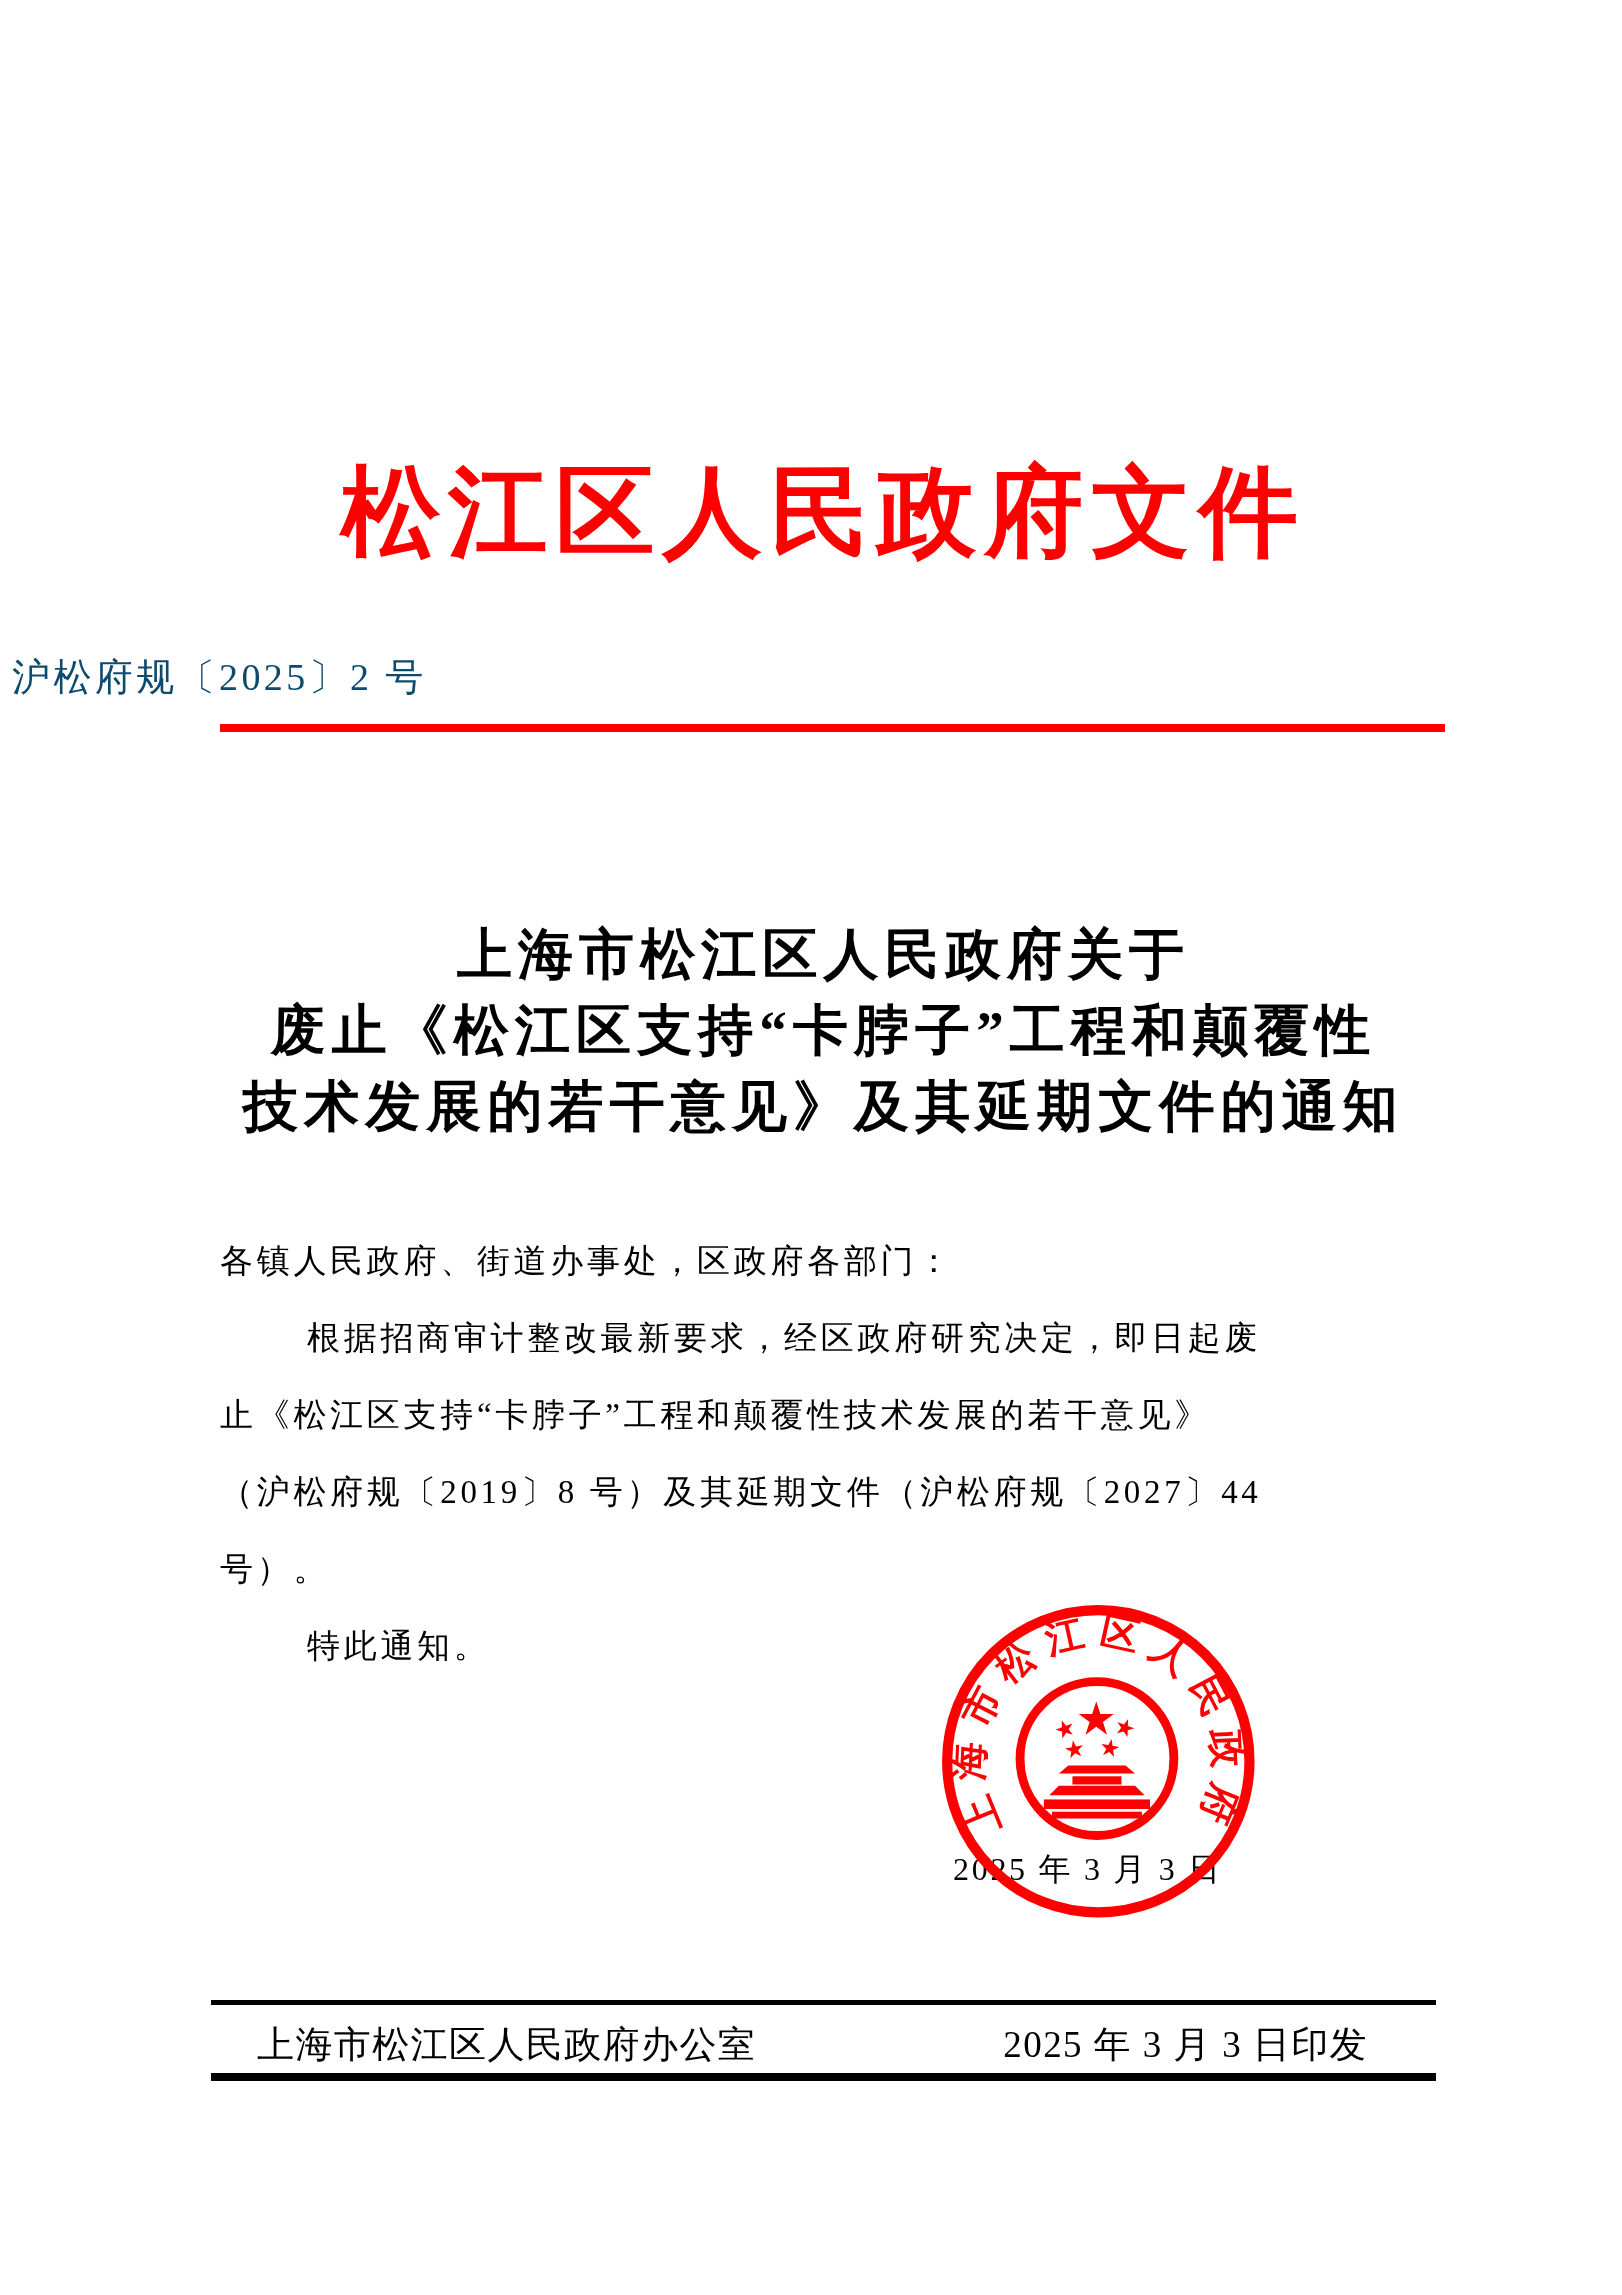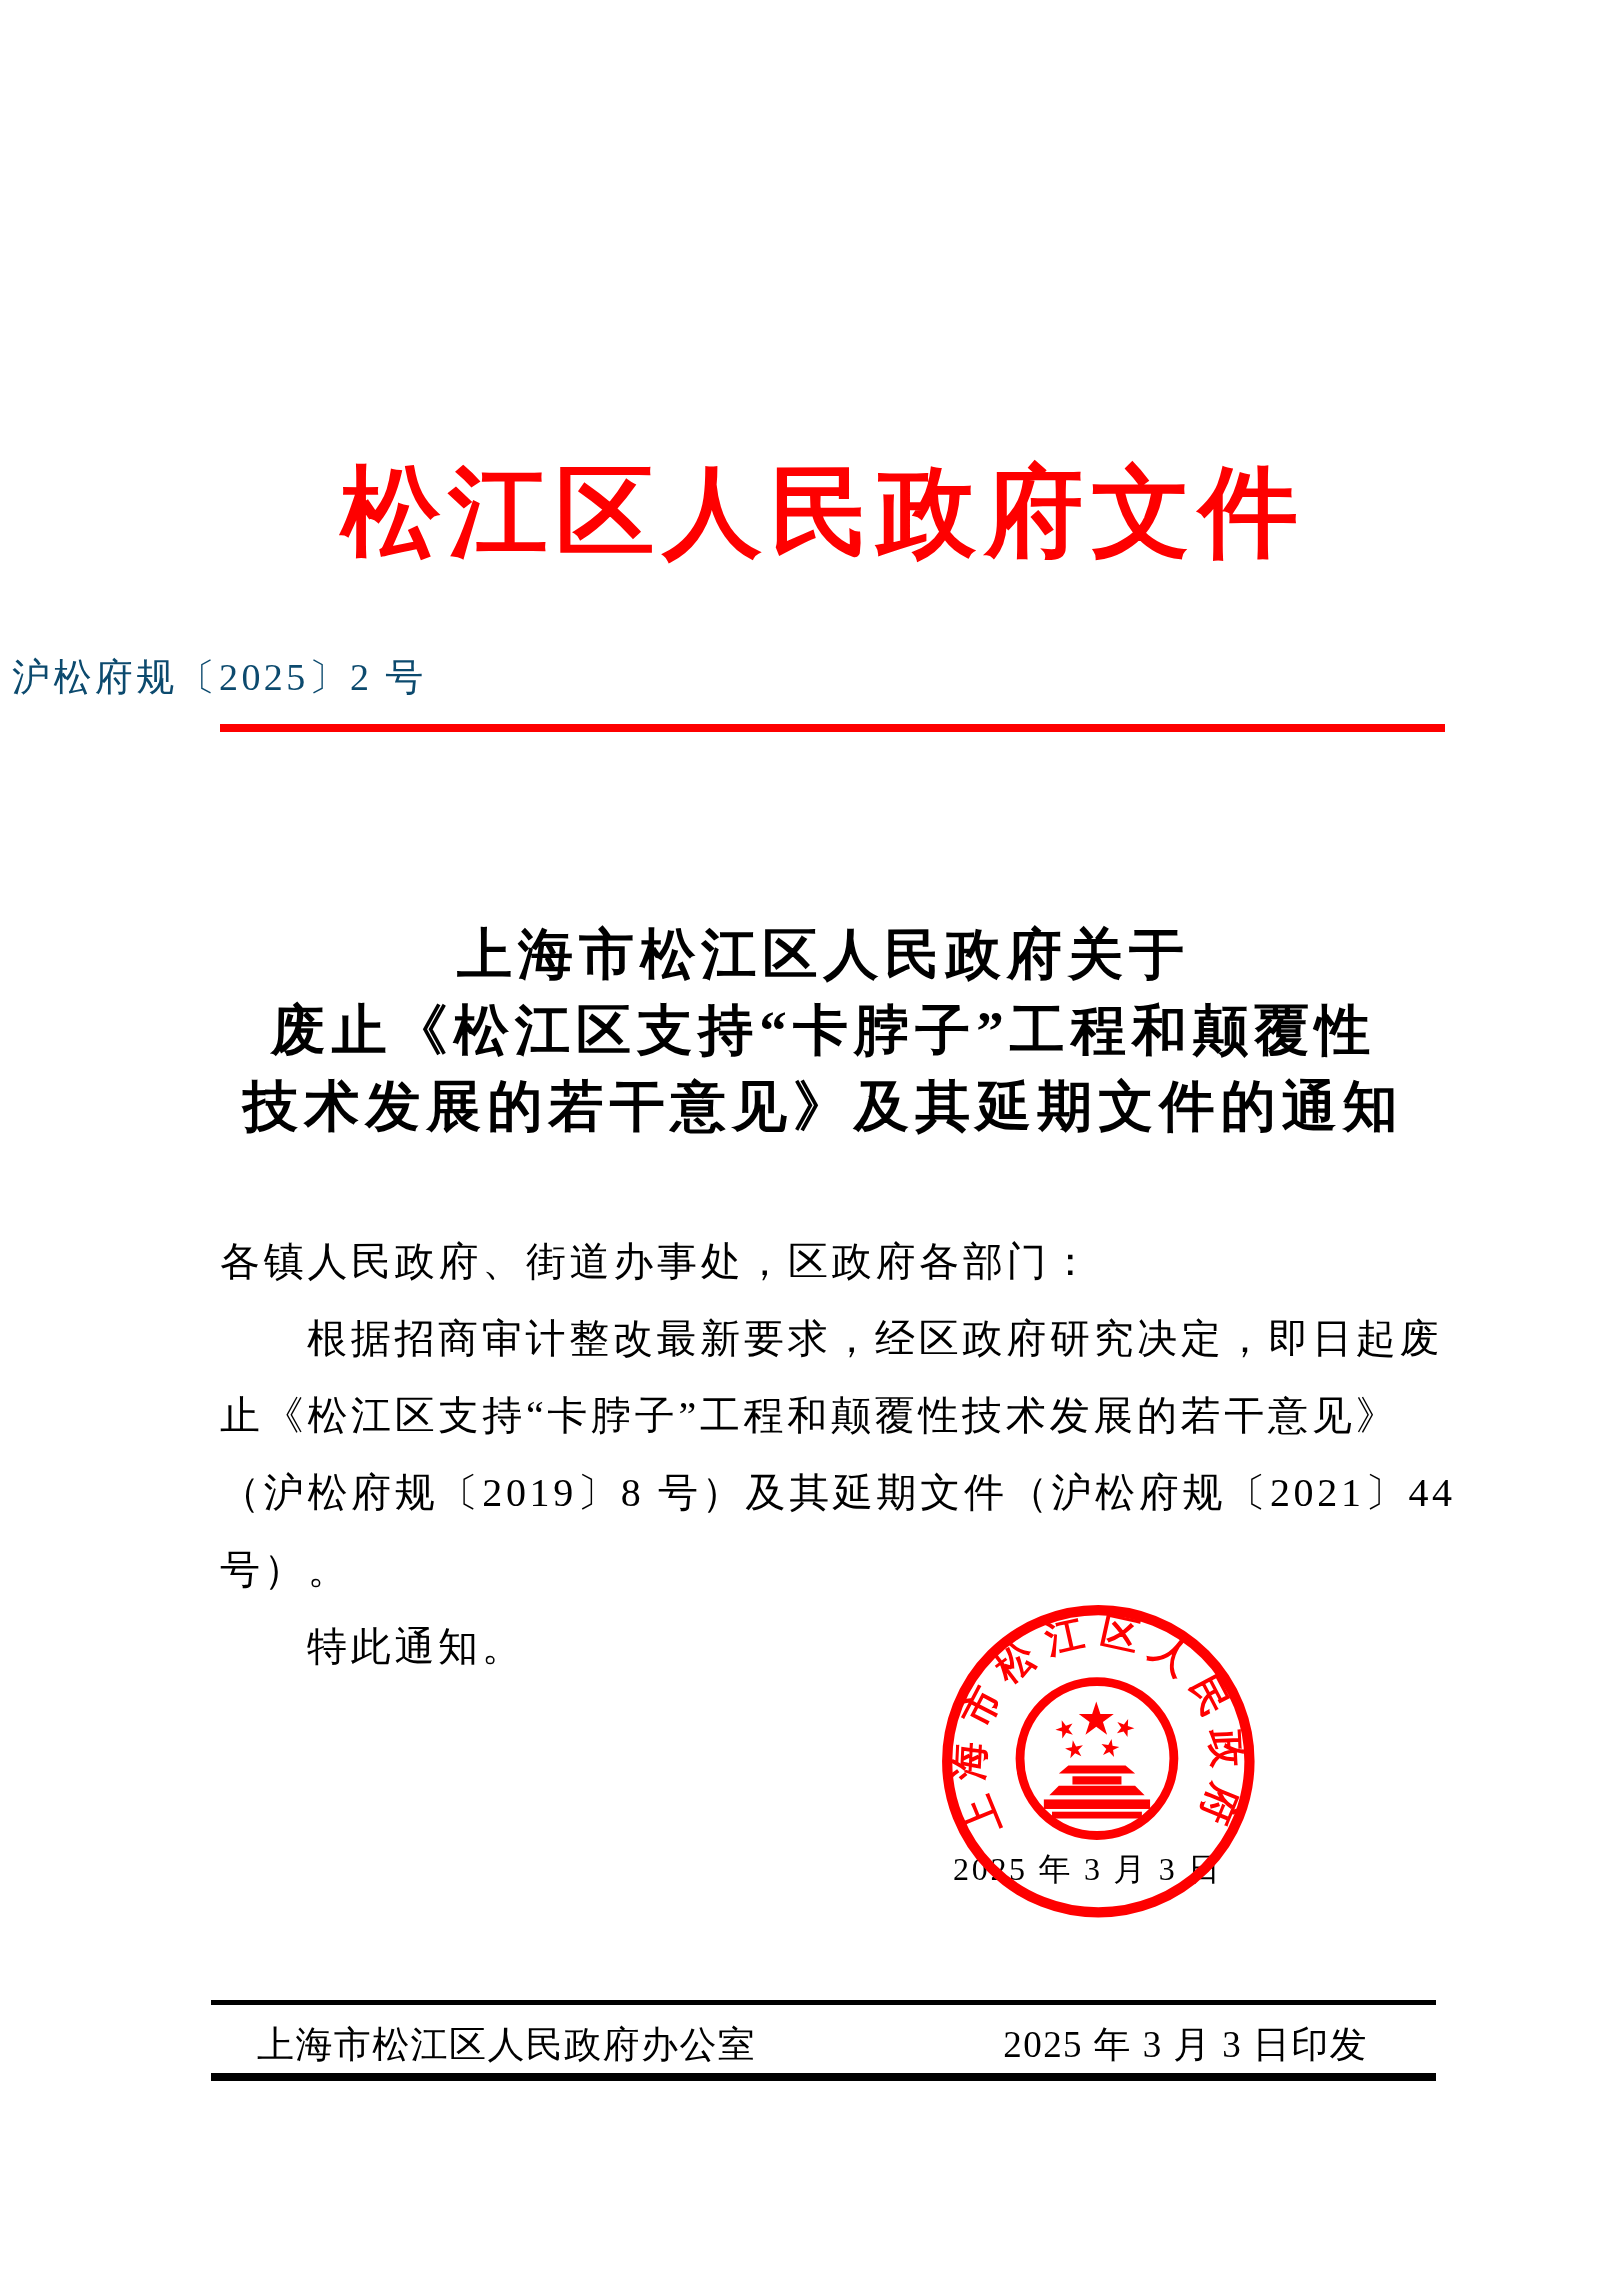--- a/index.html
+++ b/index.html
@@ -58,21 +58,21 @@
     letter-spacing: 6.1px;
     line-height: 76px;
     white-space: nowrap;
   }
 
   
   .body-text {
     position: absolute;
     left: 208px; top: 1223px;
     width: 1227px;
-    font-size: 40px;
+    font-size: 33px;
     color: #000000;
     letter-spacing: 3.7px;
     line-height: 77px;
   }
   .body-line { white-space: nowrap; }
   .indent { padding-left: 87px; }
 
   
   .seal-date {
     position: absolute;
@@ -130,21 +130,21 @@
   <div class="doc-title">
     <div>上海市松江区人民政府关于</div>
     <div>废止《松江区支持“卡脖子”工程和颠覆性</div>
     <div>技术发展的若干意见》及其延期文件的通知</div>
   </div>
 
   <div class="body-text">
     <div class="body-line">各镇人民政府、街道办事处，区政府各部门：</div>
     <div class="body-line indent">根据招商审计整改最新要求，经区政府研究决定，即日起废</div>
     <div class="body-line">止《松江区支持“卡脖子”工程和颠覆性技术发展的若干意见》</div>
-    <div class="body-line">（沪松府规〔2019〕8 号）及其延期文件（沪松府规〔2021〕44</div>
+    <div class="body-line">（沪松府规〔2019〕8 号）及其延期文件（沪松府规〔2027〕44</div>
     <div class="body-line">号）。</div>
     <div class="body-line indent">特此通知。</div>
   </div>
 
   <div class="seal-date">2025 年 3 月 3 日</div>
 
   <svg class="seal-svg" viewBox="0 0 470 470">
     <defs>
       <path id="sealTextArc" d="M 104 343 A 170 170 0 1 1 364 343" fill="none"></path>
       <path id="starShape" d="M0,-1 L0.224,-0.309 0.951,-0.309 0.363,0.118 0.588,0.809 0,0.382 -0.588,0.809 -0.363,0.118 -0.951,-0.309 -0.224,-0.309 Z"></path>

